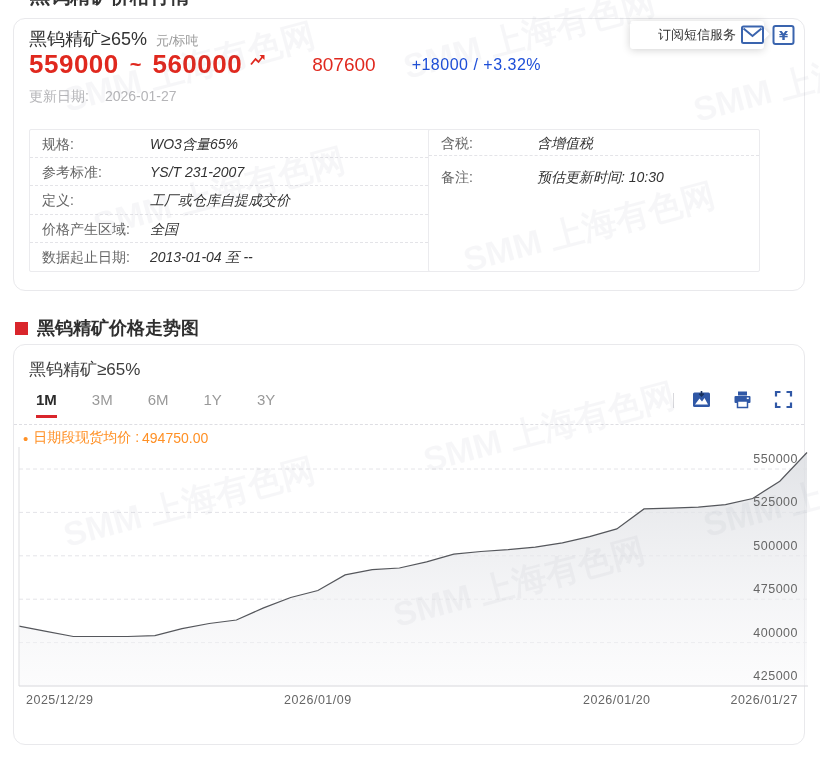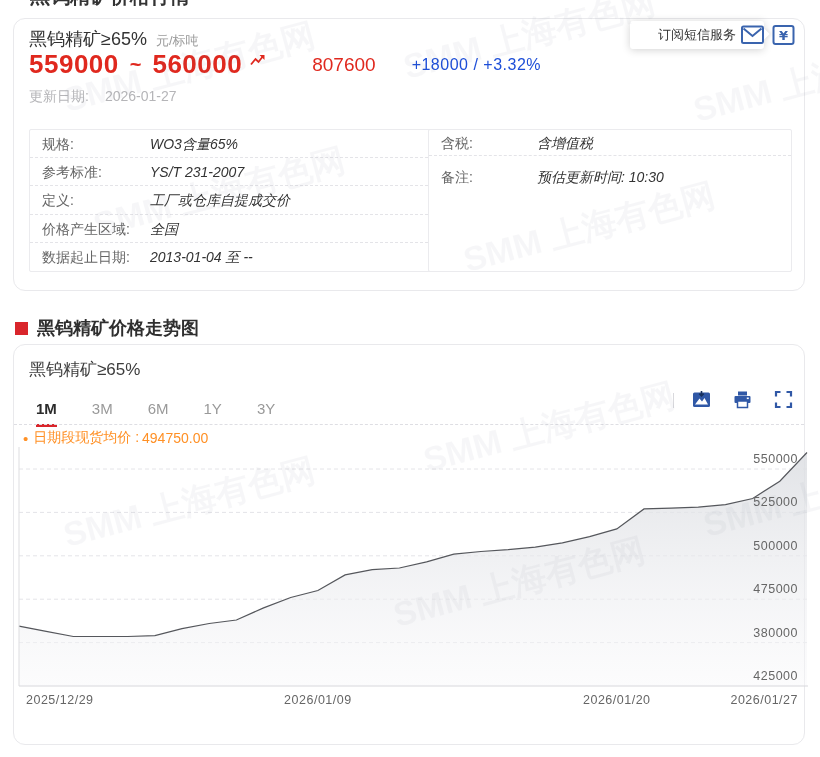--- a/index.html
+++ b/index.html
@@ -29,40 +29,40 @@
   .p-big { font-size:26px; font-weight:bold; color:#e0281e; letter-spacing:.5px; }
   .p-tilde { font-size:20px; font-weight:bold; color:#e0281e; margin:0 11px; }
   .p-arrow { margin-left:8px; margin-top:-8px; }
   .p-avg { font-size:19px; color:#e0281e; margin-left:46px; }
   .p-chg { font-size:16px; color:#1d4ed8; margin-left:36px; letter-spacing:.5px; }
   .upd-row { position:absolute; left:15px; top:69px; font-size:14px; color:#b5b5b8; }
   .upd-row span { margin-left:16px; }
 
   .spec-box { position:absolute; top:110px; border:1px solid #ebebee; border-radius:2px; background:#fff; }
   #spec-left { left:15px; width:440px; height:143px; }
-  #spec-right { left:414px; width:364px; height:143px; }
+  #spec-right { left:414px; width:332px; height:143px; }
   .spec-row { display:flex; align-items:flex-start; padding:0 10px 0 12px; border-bottom:1px dashed #e4e4e8; }
   .spec-row:last-child { border-bottom:none; }
   #spec-left .spec-row { height:28.2px; line-height:28.2px; }
   #spec-right .r1 { height:26px; line-height:26px; }
   #spec-right .r2 { height:59px; line-height:16px; padding-top:11px; }
   #spec-right .r3 { height:56px; line-height:16px; padding-top:13px; }
   .spec-label { font-size:14px; color:#666; flex:0 0 108px; }
   #spec-right .spec-label { flex:0 0 96px; }
   .spec-value { font-size:14px; color:#333;font-style:italic; }
 
   
   #section-title { position:absolute; left:15px; top:316px; display:flex; align-items:center; }
   #section-title .sq { width:13px; height:13px; background:#d9252b; margin-right:9px; }
   #section-title .txt { font-size:18px; font-weight:bold; color:#2f2f2f; }
 
   
   #chart-card { left:13px; top:344px; width:792px; height:401px; }
   .chart-title { position:absolute; left:15px; top:13px; font-size:17px; color:#3c3c3c; }
-  .tabs { position:absolute; left:22px; top:55px; display:flex; }
+  .tabs { position:absolute; left:22px; top:46px; display:flex; }
   .tab { font-size:15px; color:#999; margin-right:35px; padding-bottom:7px; cursor:pointer; }
   .tab.active { color:#2b2b2b; font-weight:bold; border-bottom:3px solid #d9252b; }
   .tool-divider { position:absolute; left:659px; top:48px; width:1px; height:15px; background:#d9d9dd; }
   .tool-ico { position:absolute; top:45px; width:19px; height:19px; cursor:pointer; }
   #ico-save { left:678px; } #ico-print { left:719px; } #ico-full { left:760px; }
   .hdr-sep { position:absolute; left:0; top:79px; width:100%; border-top:1px dashed #dedee3; }
   .avg-row { position:absolute; left:9px; top:84px; font-size:14px; color:#ff9025; display:flex; align-items:center; }
   .avg-row .dot { font-size:15px; margin-right:5px; }
 
   #plot { position:absolute; left:4px; top:102px; width:790px; height:268px; }
@@ -226,21 +226,21 @@
           <line x1="1" x2="790" y1="65.4" y2="65.4" stroke="#e4e4e8" stroke-width="1" stroke-dasharray="4,3"></line>
           <line x1="1" x2="790" y1="22" y2="22" stroke="#e4e4e8" stroke-width="1" stroke-dasharray="4,3"></line>
         </g>
       <path id="area-path" fill="url(#fillgrad)" stroke="none" d="M1.0,179.1 L28.2,184.3 L55.3,189.5 L82.5,189.5 L109.7,189.5 L136.9,188.7 L164.0,181.7 L191.2,176.5 L218.4,173.0 L245.6,160.9 L272.7,150.5 L299.9,143.5 L327.1,127.9 L354.2,122.7 L381.4,121.0 L408.6,114.9 L435.8,107.1 L462.9,104.5 L490.1,102.7 L517.3,100.1 L544.4,95.8 L571.6,89.7 L598.8,81.9 L626.0,61.9 L653.1,61.1 L680.3,60.2 L707.5,57.6 L734.7,51.5 L761.8,34.2 L789.0,5.5 L789.0,239 L1,239 Z"></path>
       <path id="line-path" fill="none" stroke="#55575c" stroke-width="1.2" d="M1.0,179.1 L28.2,184.3 L55.3,189.5 L82.5,189.5 L109.7,189.5 L136.9,188.7 L164.0,181.7 L191.2,176.5 L218.4,173.0 L245.6,160.9 L272.7,150.5 L299.9,143.5 L327.1,127.9 L354.2,122.7 L381.4,121.0 L408.6,114.9 L435.8,107.1 L462.9,104.5 L490.1,102.7 L517.3,100.1 L544.4,95.8 L571.6,89.7 L598.8,81.9 L626.0,61.9 L653.1,61.1 L680.3,60.2 L707.5,57.6 L734.7,51.5 L761.8,34.2 L789.0,5.5"></path>
       <line x1="1" y1="0" x2="1" y2="239" stroke="#dddde0" stroke-width="1"></line>
       <line x1="1" y1="239" x2="790" y2="239" stroke="#d8d8dc" stroke-width="1"></line>
     </svg>
     <div id="ylabels">
         <div class="ylab" style="top: 222px;">425000</div>
-        <div class="ylab" style="top: 178.6px;">380000</div>
+        <div class="ylab" style="top: 178.6px;">400000</div>
         <div class="ylab" style="top: 135.2px;">475000</div>
         <div class="ylab" style="top: 91.8px;">500000</div>
         <div class="ylab" style="top: 48.4px;">525000</div>
         <div class="ylab" style="top: 5px;">550000</div>
       </div>
     <div id="xlabels">
         <div class="xlab" style="left: 8px;">2025/12/29</div>
         <div class="xlab" style="left: 254.897px; width: 90px; text-align: center;">2026/01/09</div>
         <div class="xlab" style="left: 553.793px; width: 90px; text-align: center;">2026/01/20</div>
         <div class="xlab" style="right: 10px;">2026/01/27</div>

